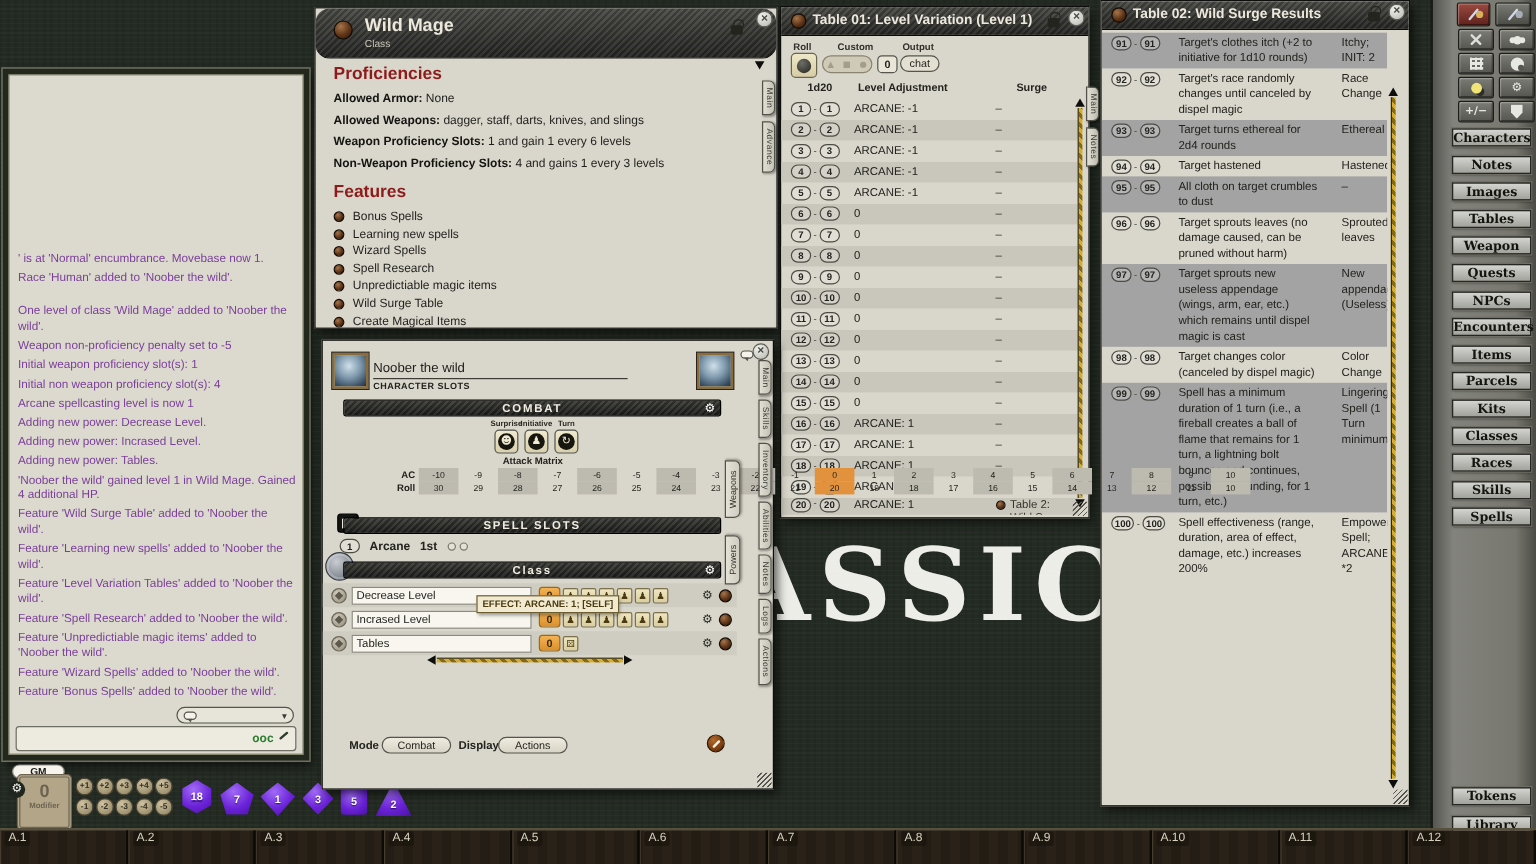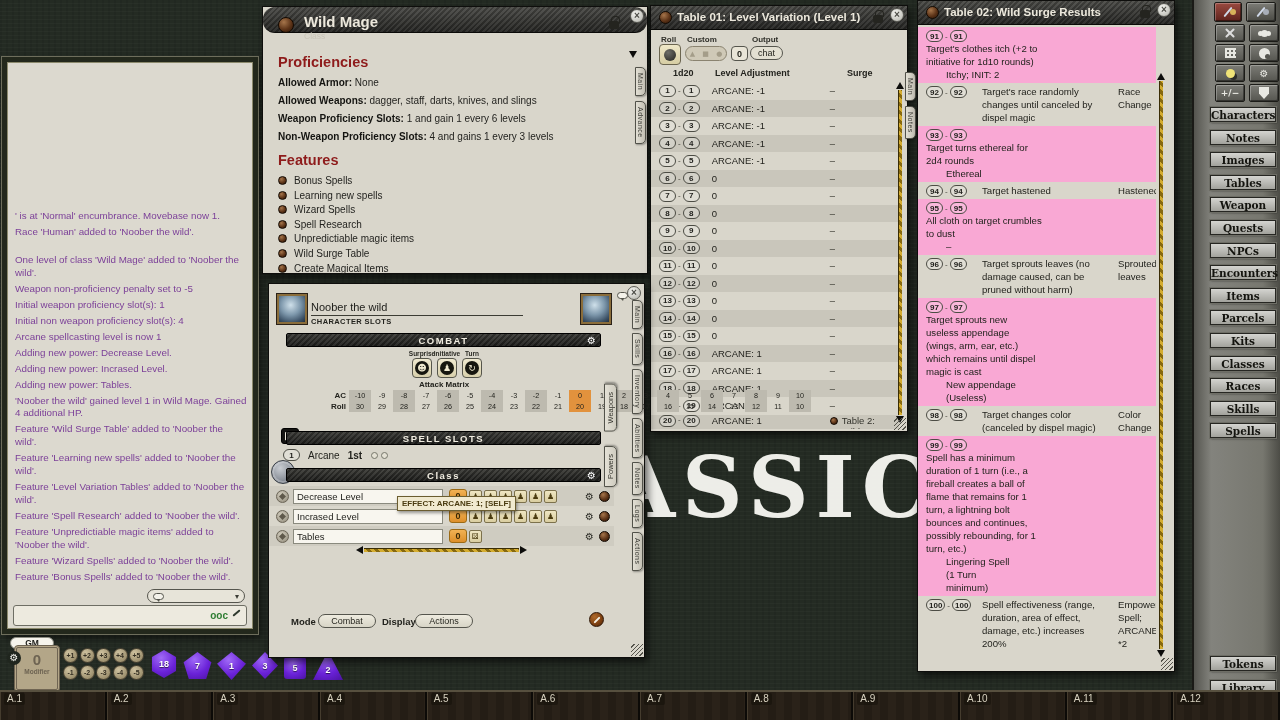--- a/index.html
+++ b/index.html
@@ -64,21 +64,21 @@
   #chat-input { position:absolute; left:6px; right:6px; bottom:3px; height:21px;
     background:#edeadf; border:1px solid #6e6e64; border-radius:3px; }
   #ooc-label { position:absolute; right:18px; top:4px; font-size:10px; font-weight:bold; color:#2e7d32; }
   .quill { position:absolute; right:5px; top:6px; width:9px; height:2px; background:#2f3a2e;
     transform:rotate(-40deg); border-radius:1px; }
   #gm-pill { position:absolute; left:10px; top:637px; width:44px; height:12px; z-index:3;
     background:#f6f4ec; border:1px solid #8c8c82; border-radius:6px;
     font-size:8.5px; font-weight:bold; color:#1c1c18; text-align:center; line-height:11px; }
   
   #class-win { left:262px; top:6px; width:386px; height:268px; z-index:2; }
-  #class-win .win-header { height:26px;border-radius:12px; }
+  #class-win .win-header { height:42px;border-radius:12px; }
   #class-title { position:absolute; left:41px; top:6px; font-size:15px; font-weight:bold; color:#ece8dc; }
   #class-subtitle { position:absolute; left:41px; top:24px; font-size:8.5px; color:#c9c5b8; }
   #class-body { position:absolute; left:0; right:20px; top:38px; bottom:0; padding:9px 0 12px 15px; }
   .red-h { font-size:14.5px; font-weight:bold; color:#8e1b1b; margin-bottom:7px; }
   .prof-line { font-size:10px; color:#1f1f1c; margin-bottom:7px; }
   .prof-line b { color:#141411; }
   .feature-row { display:flex; align-items:center; margin-bottom:3.6px; }
   .feature-row .sphere { width:9px; height:9px; margin-right:7px; }
   .feature-label { font-size:10px; color:#1f1f1c; }
   
@@ -103,21 +103,21 @@
   .t-rows { position:absolute; left:0; right:8px; overflow:hidden; }
   .t-row { display:flex; align-items:center; height:17.5px; padding-left:8px; }
   .t-row.alt { background:#c9c6bb; }
   .badge { min-width:17px; height:12px; border:1.4px solid #4c4c44; border-radius:6px;
     font-size:8px; font-weight:bold; color:#22221e; display:inline-flex;
     align-items:center; justify-content:center; padding:0 2px; background:rgba(255,255,255,.2); }
   .badge-dash { font-size:8px; color:#44443c; margin:0 2px; }
   .t1-adj { font-size:9.5px; color:#23231e; margin-left:12px; width:118px; }
   .t1-surge { font-size:9.5px; color:#33332c; width:64px; display:flex; align-items:flex-start; }
   .t2-row { display:flex; align-items:flex-start; padding:2px 0 2px 8px; }
-  .t2-row.alt { background:#f9a8d4;flex-direction:column; }
+  .t2-row.alt { background:#a3a3a3; }
   .t2-badges { width:56px; display:flex; align-items:center; flex-shrink:0; margin-top:1px; }
   .t2-desc { width:116px; font-size:9.6px; line-height:13px; color:#23231e; flex-shrink:0; }
   .t2-out { width:70px; font-size:9.6px; line-height:13px; color:#23231e; margin-left:20px; }
   #t2-win { left:917px; top:0; width:258px; height:672px; z-index:4; overflow:hidden; }
   .resize-grip { position:absolute; right:1px; bottom:1px; width:12px; height:12px;
     background:repeating-linear-gradient(135deg, transparent 0 2px, #55544c 2px 3px); }
   
   #cs-win { left:268px; top:283px; width:377px; height:375px; z-index:6; }
   .portrait { position:absolute; width:30px; height:30px; border:2px solid #8a6d3b;
     outline:1px solid #2a2118;
@@ -136,21 +136,21 @@
   .sit-label { position:absolute; font-size:6.5px; font-weight:bold; color:#2a2a24; transform:translateX(-50%); }
   .sit-btn { position:absolute; width:20px; height:20px; border:1px solid #55554b; border-radius:4px;
     background:linear-gradient(#efe9cf,#d8d0ac); display:flex; align-items:center; justify-content:center; }
   .sit-btn .disc { width:14px; height:14px; border-radius:50%; background:#16160f; color:#efe9cf;
     font-size:9px; line-height:14px; text-align:center; font-family:"DejaVu Sans", sans-serif; }
   #matrix-title { position:absolute; left:175px; top:96px; transform:translateX(-50%);
     font-size:8px; font-weight:bold; color:#23231e; }
   .mx-row { position:absolute; left:60px; display:flex; }
   .mx-label { width:20px; font-size:8px; font-weight:bold; color:#23231e; text-align:right;
     padding-right:3px; line-height:11px; }
-  .mx-cell { width:22px; height:11px; font-size:7.2px; color:#23231e;
+  .mx-cell { width:33px; height:11px; font-size:7.2px; color:#23231e;
     display:flex; align-items:center; justify-content:center;text-align:center; }
   .mx-cell.grey { background:#bdbaaf; }
   .mx-cell.hi { background:#e2923d; }
   .icon-box { position:absolute; width:18px; height:16px; background:#141412; border:1px solid #000;
     border-radius:3px; display:flex; align-items:center; justify-content:center; gap:1px; }
   .icon-box .page { width:5px; height:8px; background:#ece8da; transform:skewY(-8deg); }
   .icon-box .page:last-child { transform:skewY(8deg); }
   #spell-line { position:absolute; left:14px; top:165px; display:flex; align-items:center; }
   #spell-line .badge { margin-right:8px; }
   #spell-line .slot-dot { width:7px; height:7px; border:1px solid #77776b; border-radius:50%;
@@ -357,21 +357,21 @@
     <div class="win-header">
       <span class="sphere" style="position:absolute;left:8px;top:5px;width:13px;height:13px;"></span>
       <span class="tbl-header-title">Table 01: Level Variation (Level 1)</span>
       <span class="lock" style="right:24px;top:9px;"></span>
       <span class="close-btn" style="right:3px;top:2px;">×</span>
     </div>
     <span class="ctrl-label" style="left:10px;top:29px;">Roll</span>
     <div class="dice-btn" style="left:8px;top:38px;">
         <span class="pip"></span>
       </div>
-    <span class="ctrl-label" style="left:36px;top:29px;">Custom</span>
+    <span class="ctrl-label" style="left:47px;top:29px;">Custom</span>
     <div class="slider" style="left:34px;top:40px;">
       <span>▲</span>
         <span>■</span>
         <span>●</span>
     </div>
     <div class="val-box" style="left:80px;top:40px;">0</div>
     <span class="ctrl-label" style="left:101px;top:29px;">Output</span>
     <div class="pill-btn" style="left:99px;top:40px;width:33px;height:14px;line-height:13px;">chat</div>
     <span class="t-colhead" style="left:22px;top:62px;">1d20</span>
     <span class="t-colhead" style="left:64px;top:62px;">Level Adjustment</span>
@@ -759,21 +759,21 @@
 
     <div class="icon-box" style="left:12px;top:144px;">
         <span class="page"></span>
         <span class="page"></span>
       </div>
     <div class="black-bar" style="top:147px;">
       <span>SPELL SLOTS</span>
     </div>
     <div id="spell-line">
       <span class="badge">1</span>
-      <span style="font-size:10px;font-weight:normal;color:#23231e;margin-right:8px;">Arcane</span>
+      <span style="font-size:10px;font-weight:bold;color:#23231e;margin-right:8px;">Arcane</span>
       <span style="font-size:10px;font-weight:bold;color:#23231e;">1st</span>
       <span id="slot-dots" style="display:flex;margin-left:6px;">
           <span class="slot-dot"></span>
           <span class="slot-dot"></span>
         </span>
     </div>
 
     <div class="coin-big" style="left:2px;top:176px;"></div>
     <div class="black-bar" style="top:184px;">
       <span>Class</span>

